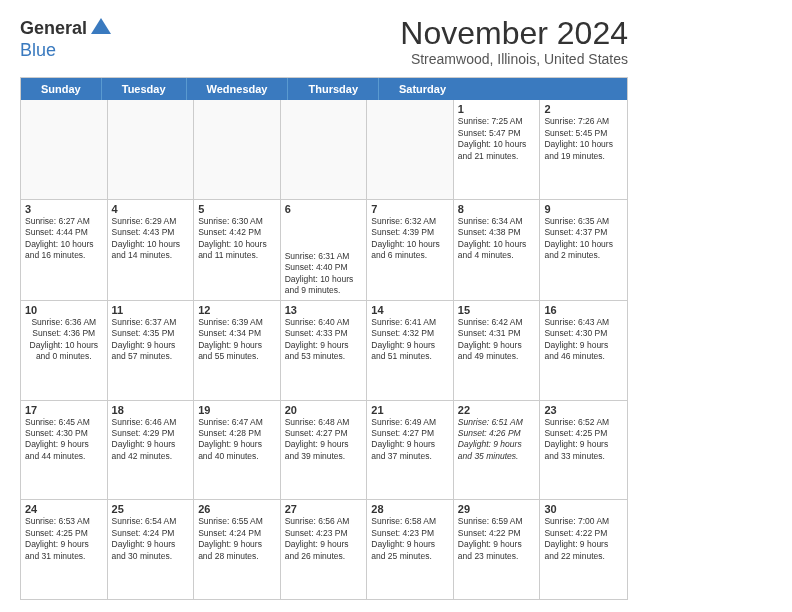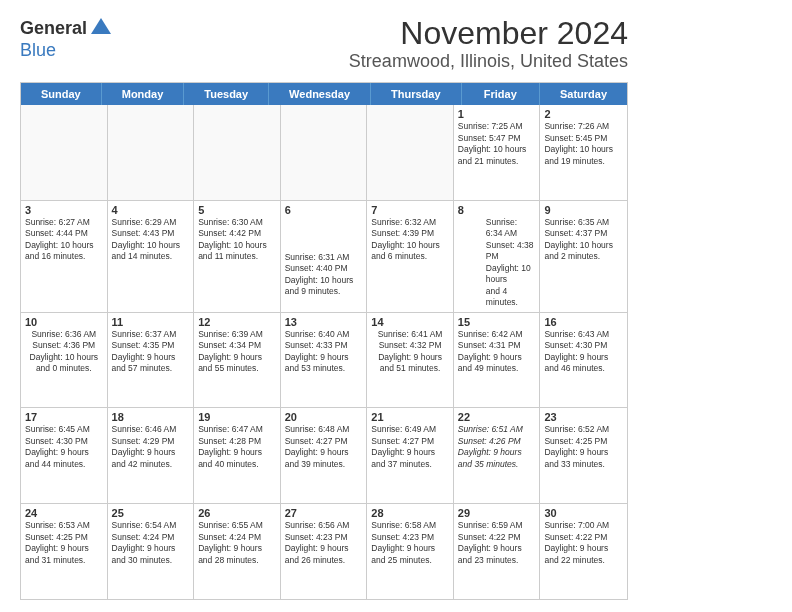--- a/index.html
+++ b/index.html
@@ -37,21 +37,21 @@
     .title-block {
       text-align: right;
     }
     .month-title {
       font-size: 32px;
       font-weight: normal;
       color: #333;
       line-height: 1.1;
     }
     .location {
-      font-size: 18px;
+      font-size: 14px;
       color: #555;
     }
     .calendar {
       flex: 1;
       display: flex;
       flex-direction: column;
       border: 1px solid #ccc;
     }
     .cal-header-row {
       display: grid;
@@ -121,25 +121,23 @@
     </div>
     <div class="title-block">
       <div class="month-title">November 2024</div>
       <div class="location">Streamwood, Illinois, United States</div>
     </div>
   </div>
 
   <div class="calendar">
     <div class="cal-header-row">
     <div class="cal-header-cell">Sunday</div>
-        <div class="cal-header-cell">Monday</div>
         <div class="cal-header-cell">Tuesday</div>
         <div class="cal-header-cell">Wednesday</div>
         <div class="cal-header-cell">Thursday</div>
-        <div class="cal-header-cell">Friday</div>
         <div class="cal-header-cell">Saturday</div>
       </div>
     <div class="cal-body">
     <div class="cal-row">
           <div class="cal-cell empty"></div>
           <div class="cal-cell empty"></div>
           <div class="cal-cell empty"></div>
           <div class="cal-cell empty"></div>
           <div class="cal-cell empty"></div>
           <div class="cal-cell">
@@ -188,21 +186,21 @@
           </div>
           <div class="cal-cell">
             <span class="day-num">7</span>
             <div class="day-info" style="white-space: pre-line;">Sunrise: 6:32 AM
 Sunset: 4:39 PM
 Daylight: 10 hours
 and 6 minutes.</div>
           </div>
           <div class="cal-cell">
             <span class="day-num">8</span>
-            <div class="day-info" style="white-space: pre-line; margin-left: 28px;">Sunrise: 6:34 AM
+            <div class="day-info" style="white-space: pre-line;">Sunrise: 6:34 AM
 Sunset: 4:38 PM
 Daylight: 10 hours
 and 4 minutes.</div>
           </div>
           <div class="cal-cell">
             <span class="day-num">9</span>
             <div class="day-info" style="white-space: pre-line;">Sunrise: 6:35 AM
 Sunset: 4:37 PM
 Daylight: 10 hours
 and 2 minutes.</div>
@@ -232,21 +230,21 @@
           </div>
           <div class="cal-cell">
             <span class="day-num">13</span>
             <div class="day-info" style="white-space: pre-line;">Sunrise: 6:40 AM
 Sunset: 4:33 PM
 Daylight: 9 hours
 and 53 minutes.</div>
           </div>
           <div class="cal-cell">
             <span class="day-num">14</span>
-            <div class="day-info" style="white-space: pre-line; text-align: center;">Sunrise: 6:41 AM
+            <div class="day-info" style="white-space: pre-line;">Sunrise: 6:41 AM
 Sunset: 4:32 PM
 Daylight: 9 hours
 and 51 minutes.</div>
           </div>
           <div class="cal-cell">
             <span class="day-num">15</span>
             <div class="day-info" style="white-space: pre-line;">Sunrise: 6:42 AM
 Sunset: 4:31 PM
 Daylight: 9 hours
 and 49 minutes.</div>

